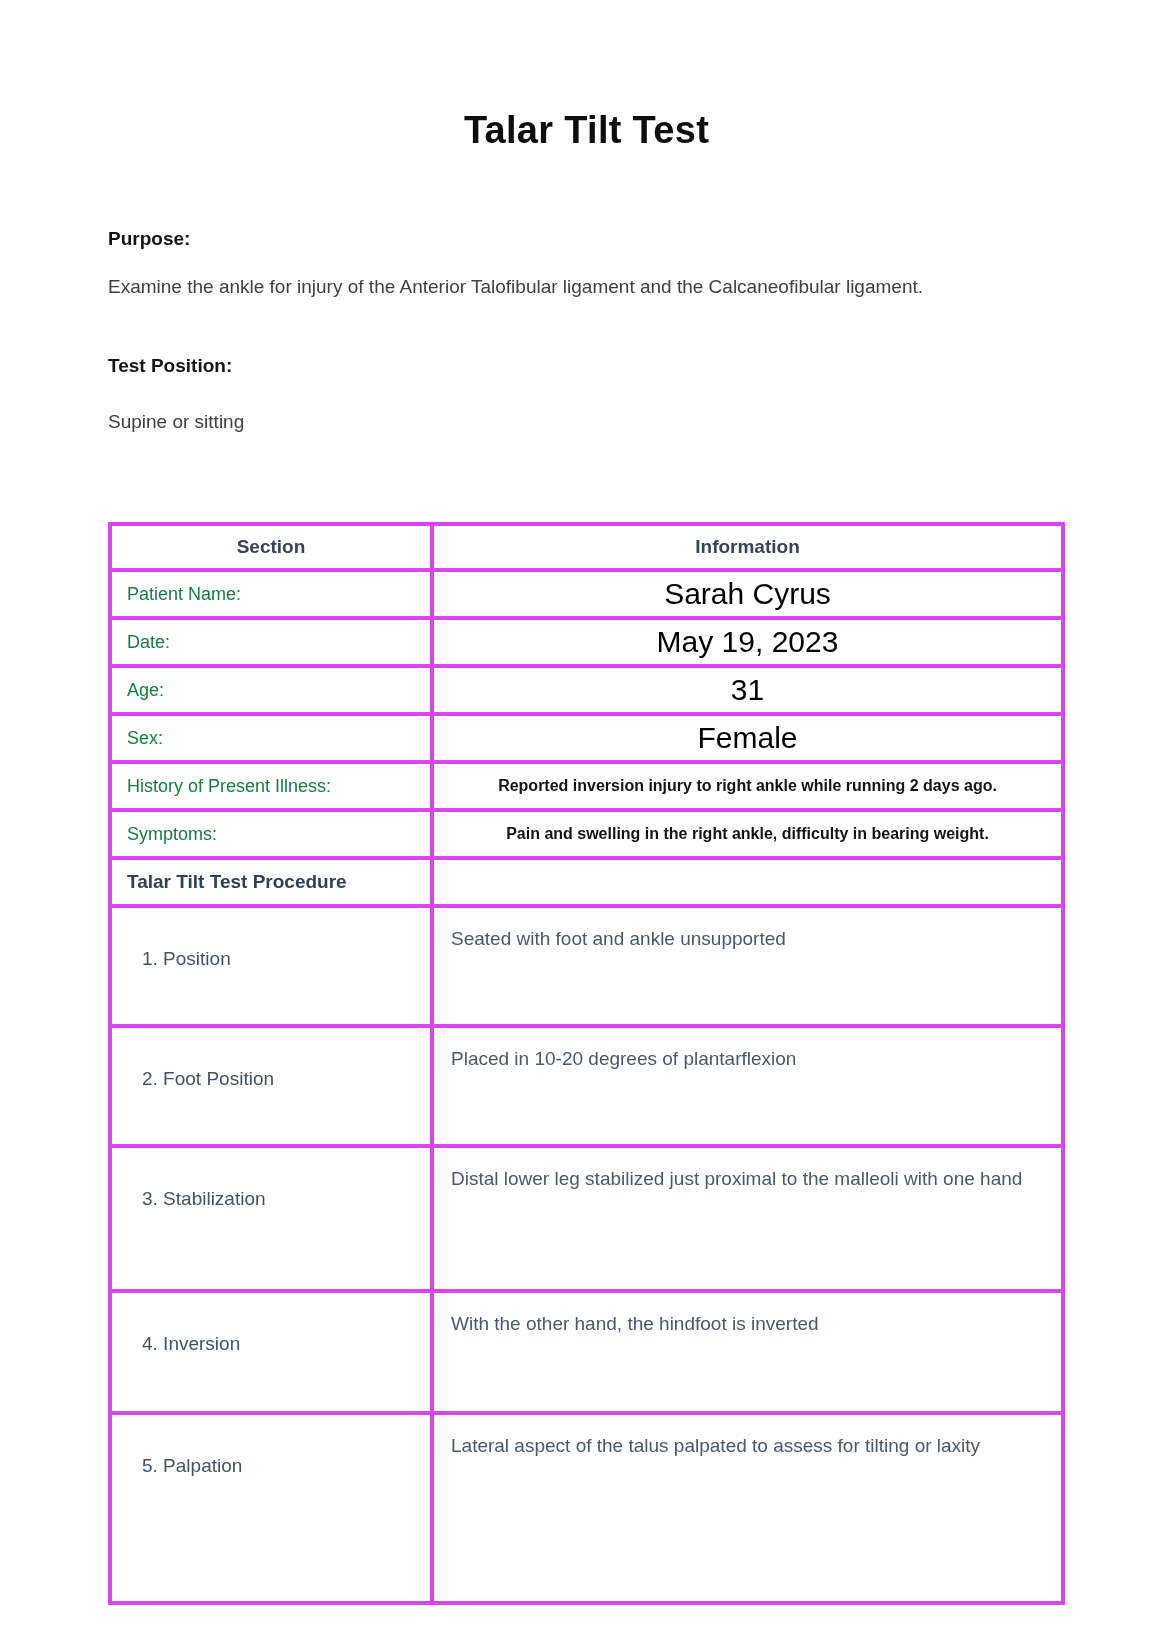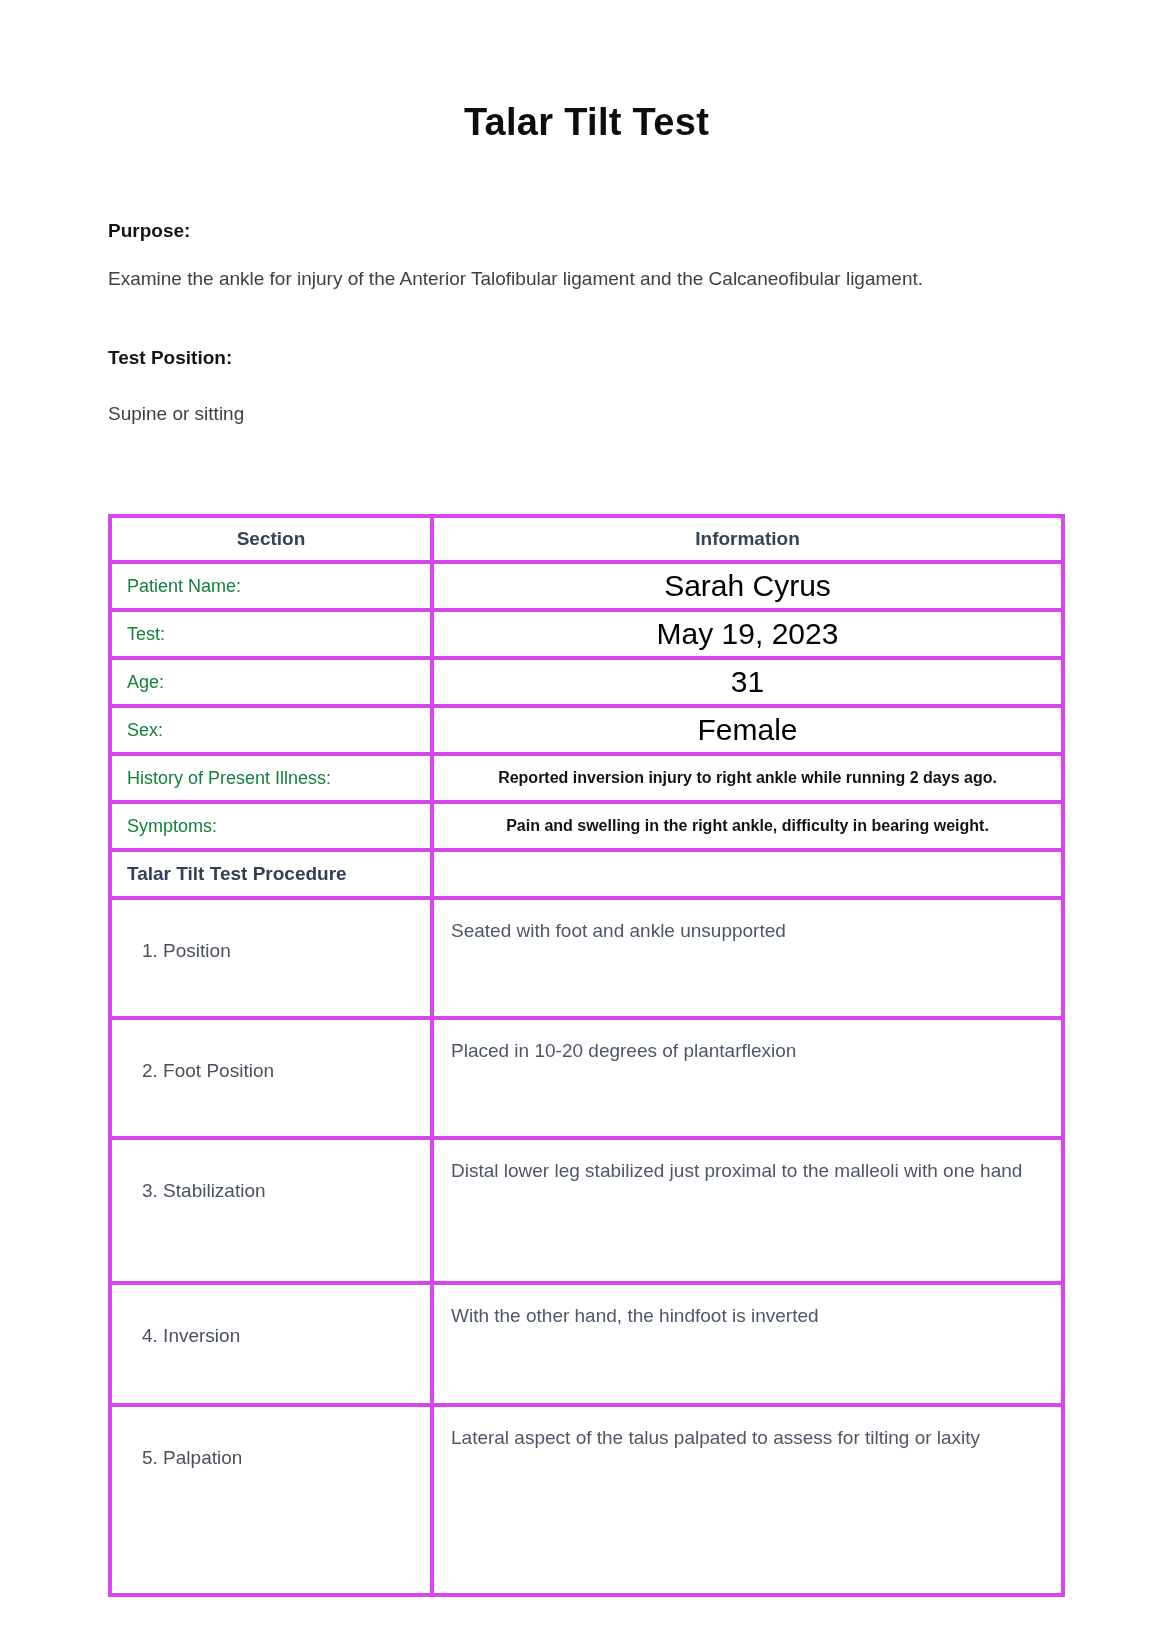--- a/index.html
+++ b/index.html
@@ -8,21 +8,21 @@
     width: 1176px;
     height: 1630px;
     background: #ffffff;
     font-family: "Liberation Sans", sans-serif;
     overflow: hidden;
   }
   .doc {
     padding: 92px 111px 0 108px;
   }
   .title {
-    margin: 8px;
+    margin: 16px;
     text-align: center;
     font-size: 38px;
     line-height: 44px;
     font-weight: 800;
     color: #0d0d0d;
     letter-spacing: 0.3px;
   }
   .h-small {
     margin: 0;
     margin-top: 76px;
@@ -131,21 +131,21 @@
         <th>Section</th>
         <th>Information</th>
       </tr>
     </thead>
     <tbody>
       <tr class="r-info">
         <td class="label">Patient Name:</td>
         <td class="value-large">Sarah Cyrus</td>
       </tr>
       <tr class="r-info">
-        <td class="label">Test:</td>
+        <td class="label">Date:</td>
         <td class="value-large">May 19, 2023</td>
       </tr>
       <tr class="r-info">
         <td class="label">Age:</td>
         <td class="value-large">31</td>
       </tr>
       <tr class="r-info">
         <td class="label">Sex:</td>
         <td class="value-large">Female</td>
       </tr>

